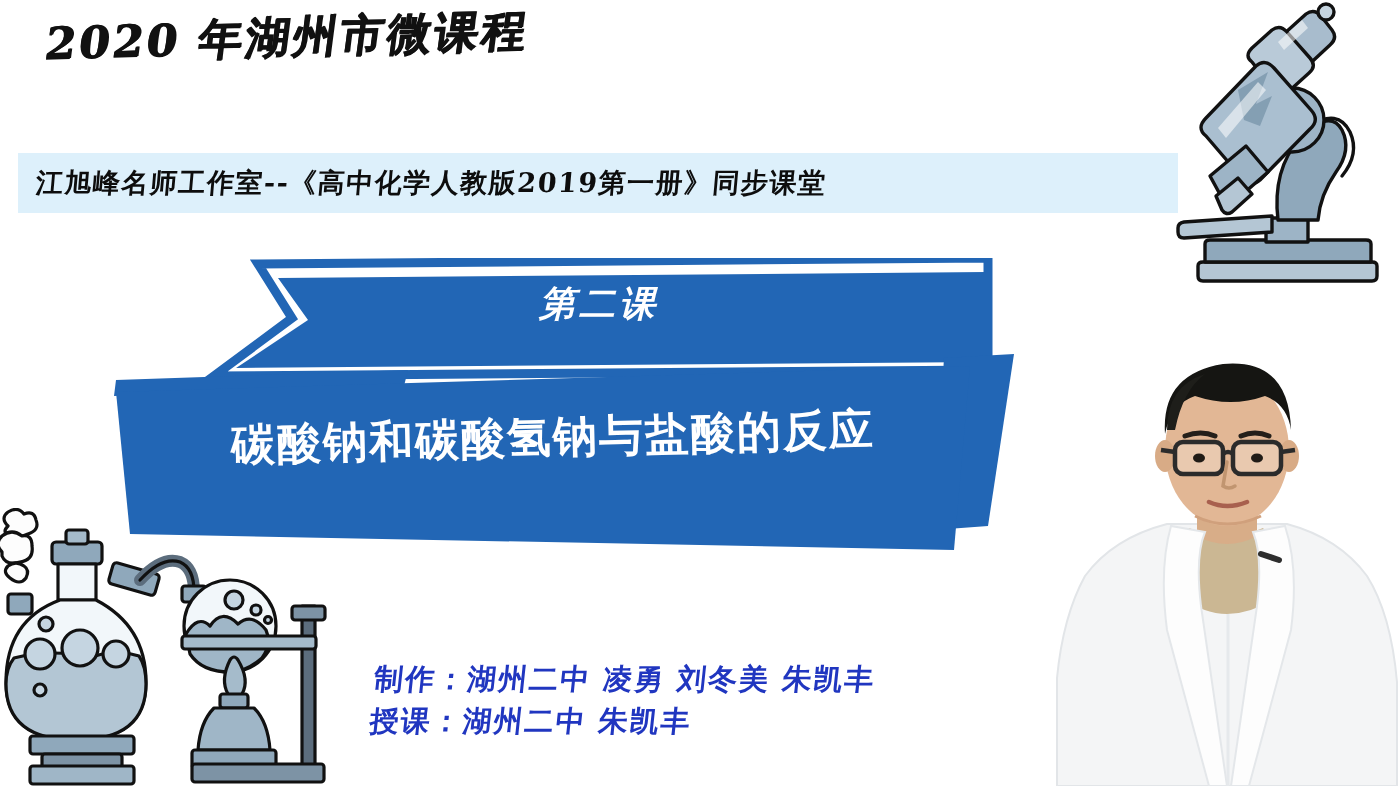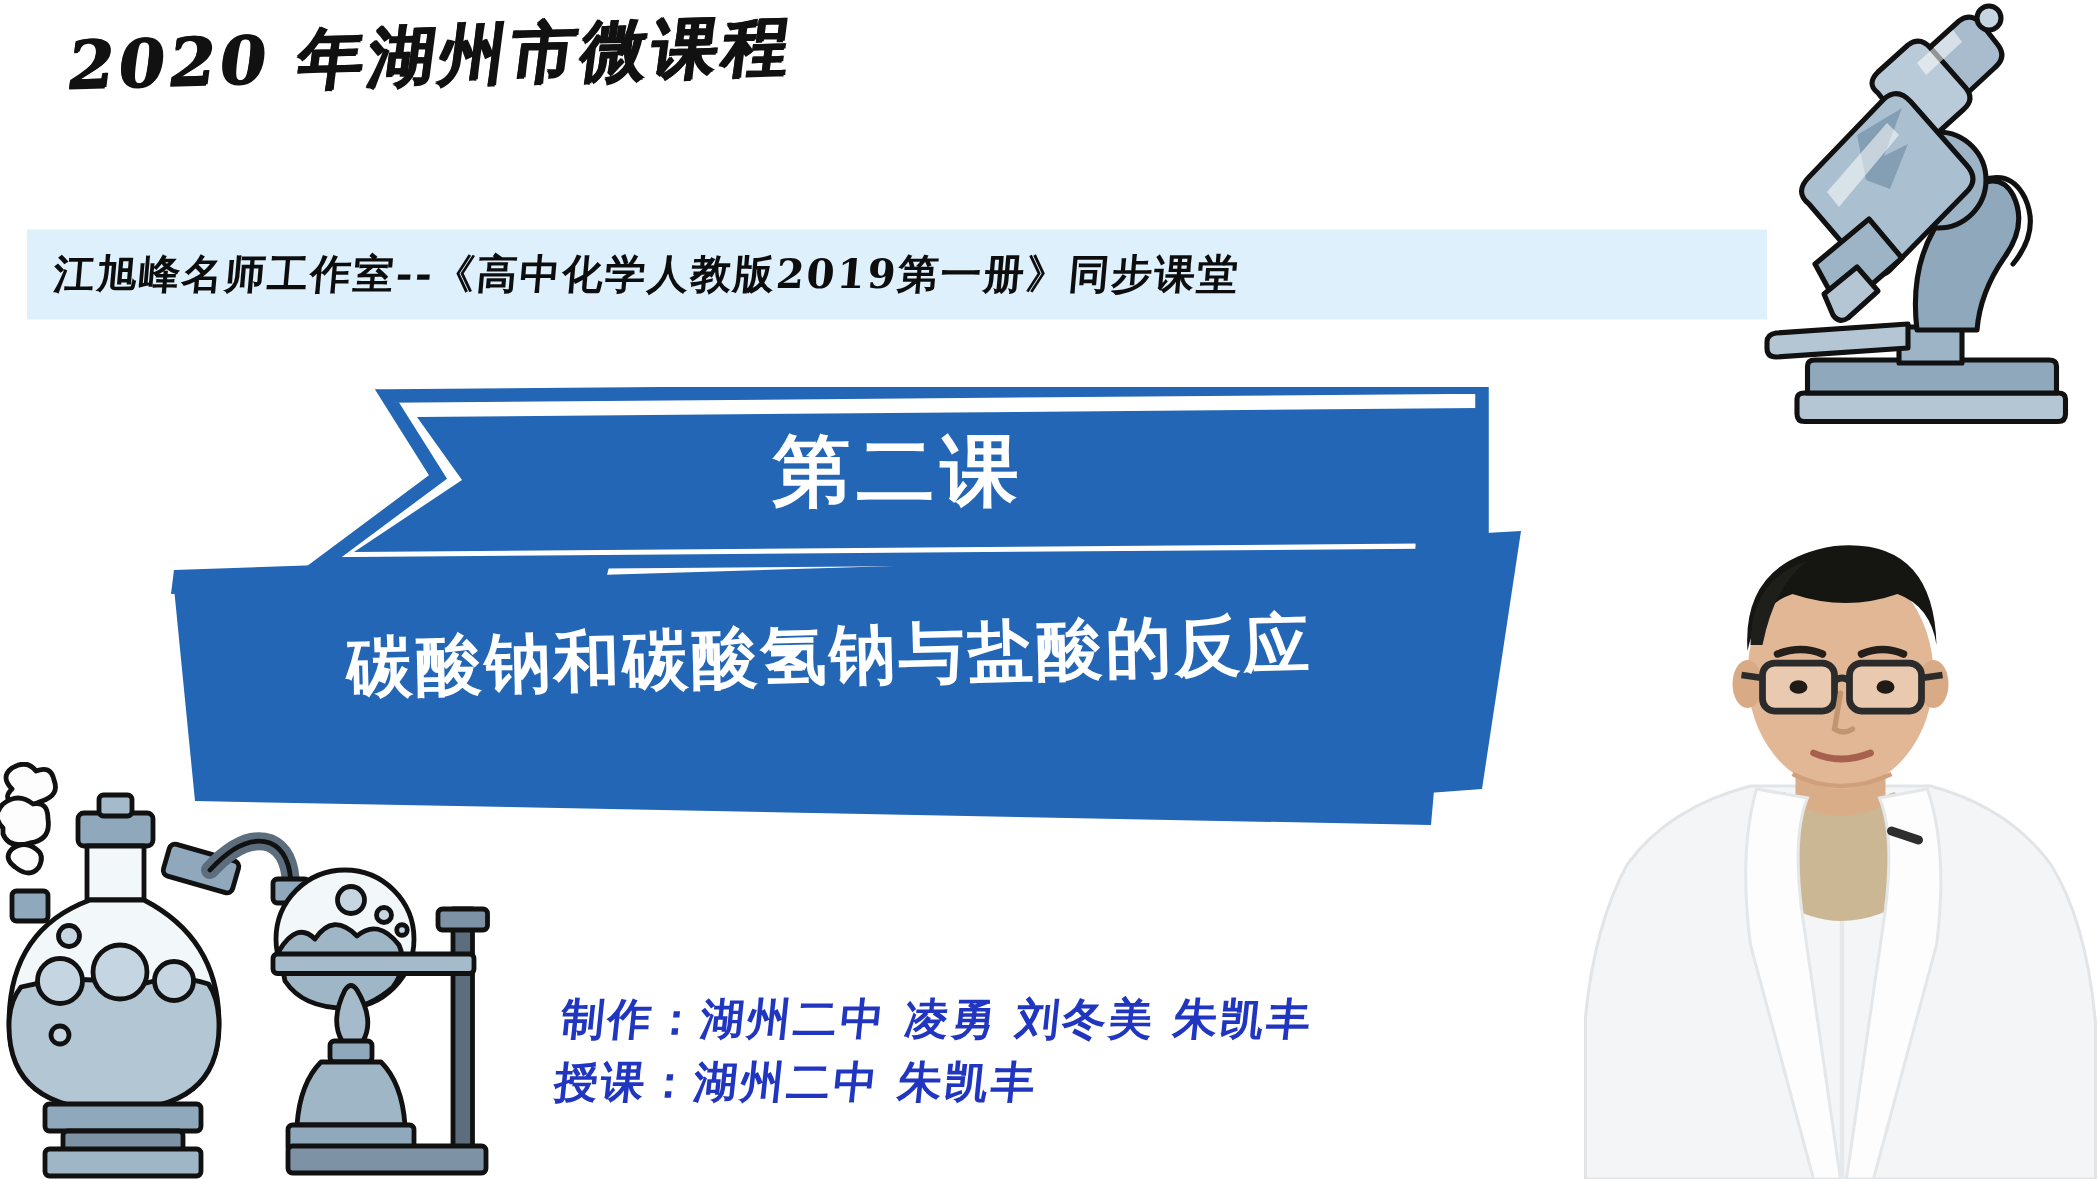--- a/index.html
+++ b/index.html
@@ -40,22 +40,23 @@
   #ribbon{position:absolute;left:108px;top:258px;width:910px;height:310px;}
   #ribbon svg{position:absolute;left:0;top:0;width:910px;height:310px;}
 
   .ribbon-label{
     position:absolute;color:#ffffff;white-space:nowrap;
     font-family:"DejaVu Sans","Liberation Sans",sans-serif;
     font-weight:700;text-align:center;
   }
   #lesson-number{
     left:0;top:22px;width:910px;
-    font-size:52px;letter-spacing:4px;
+    font-size:36px;letter-spacing:4px;
     transform:translateX(36px);
+    font-style:italic;
   }
   #lesson-topic{
     left:0;top:150px;width:910px;
     font-size:44px;letter-spacing:2px;
     transform:rotate(-1.4deg) translateX(-10px);
   }
 
   
   #credits{
     position:absolute;left:372px;top:658px;

